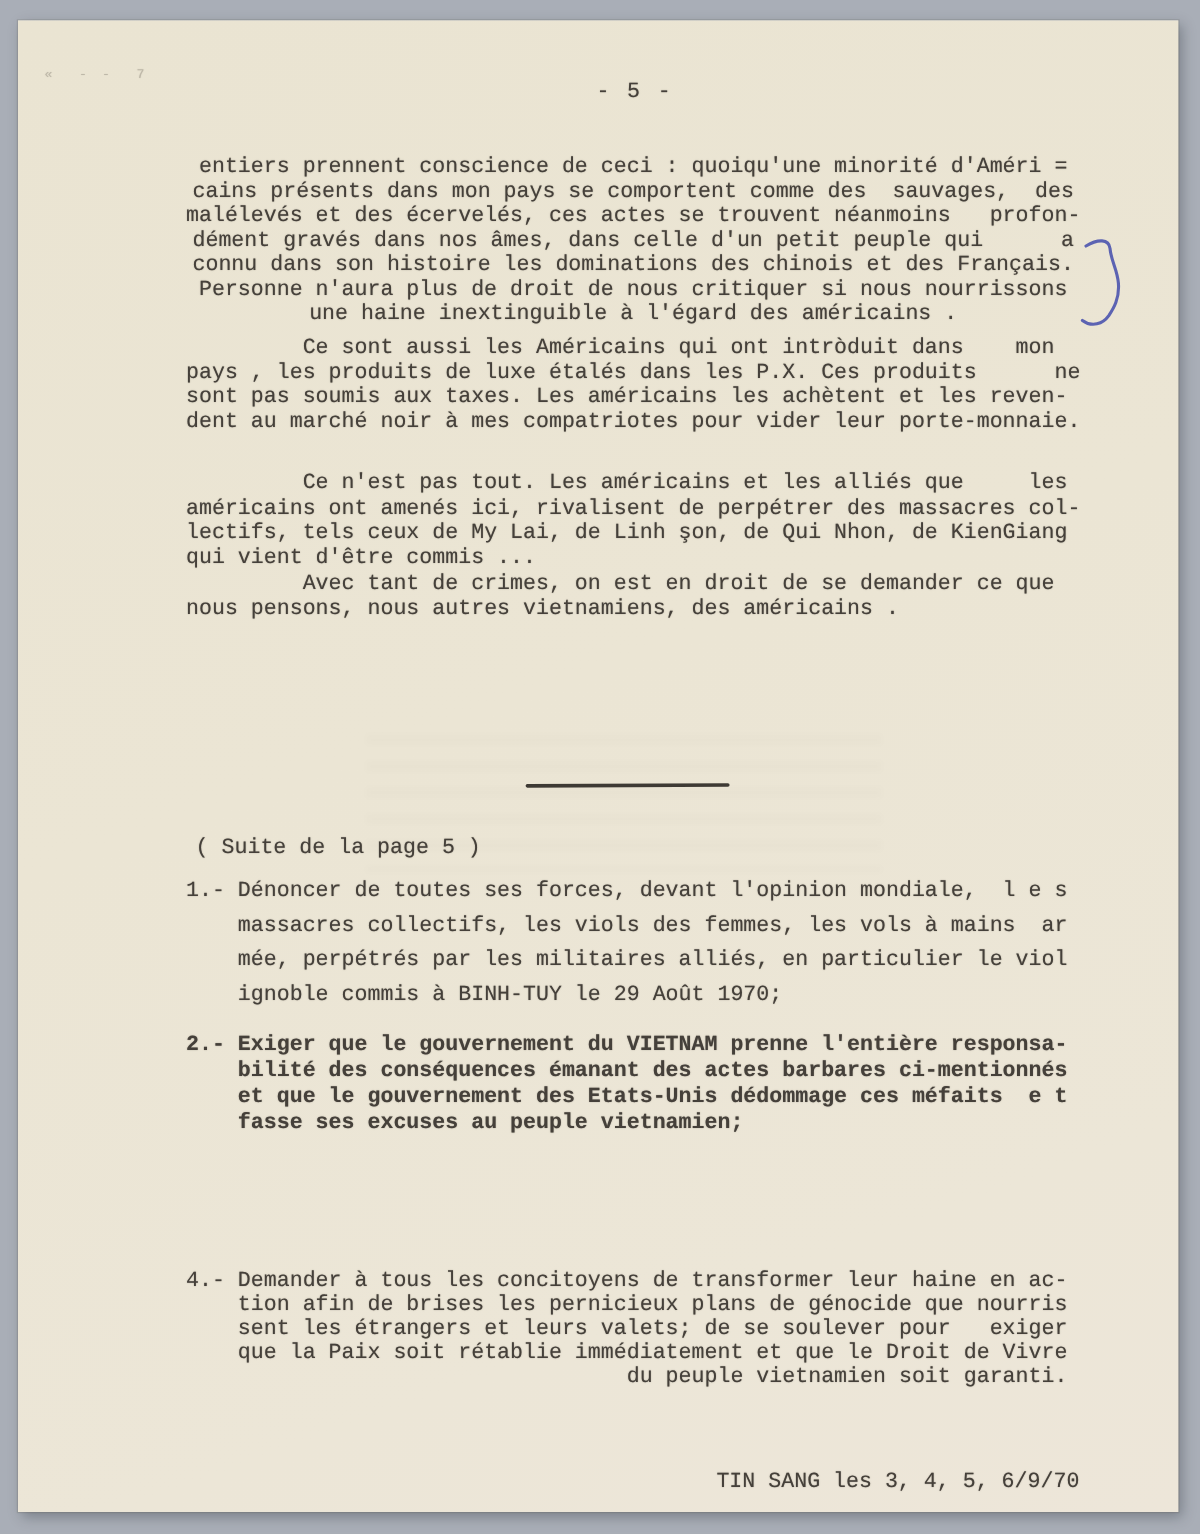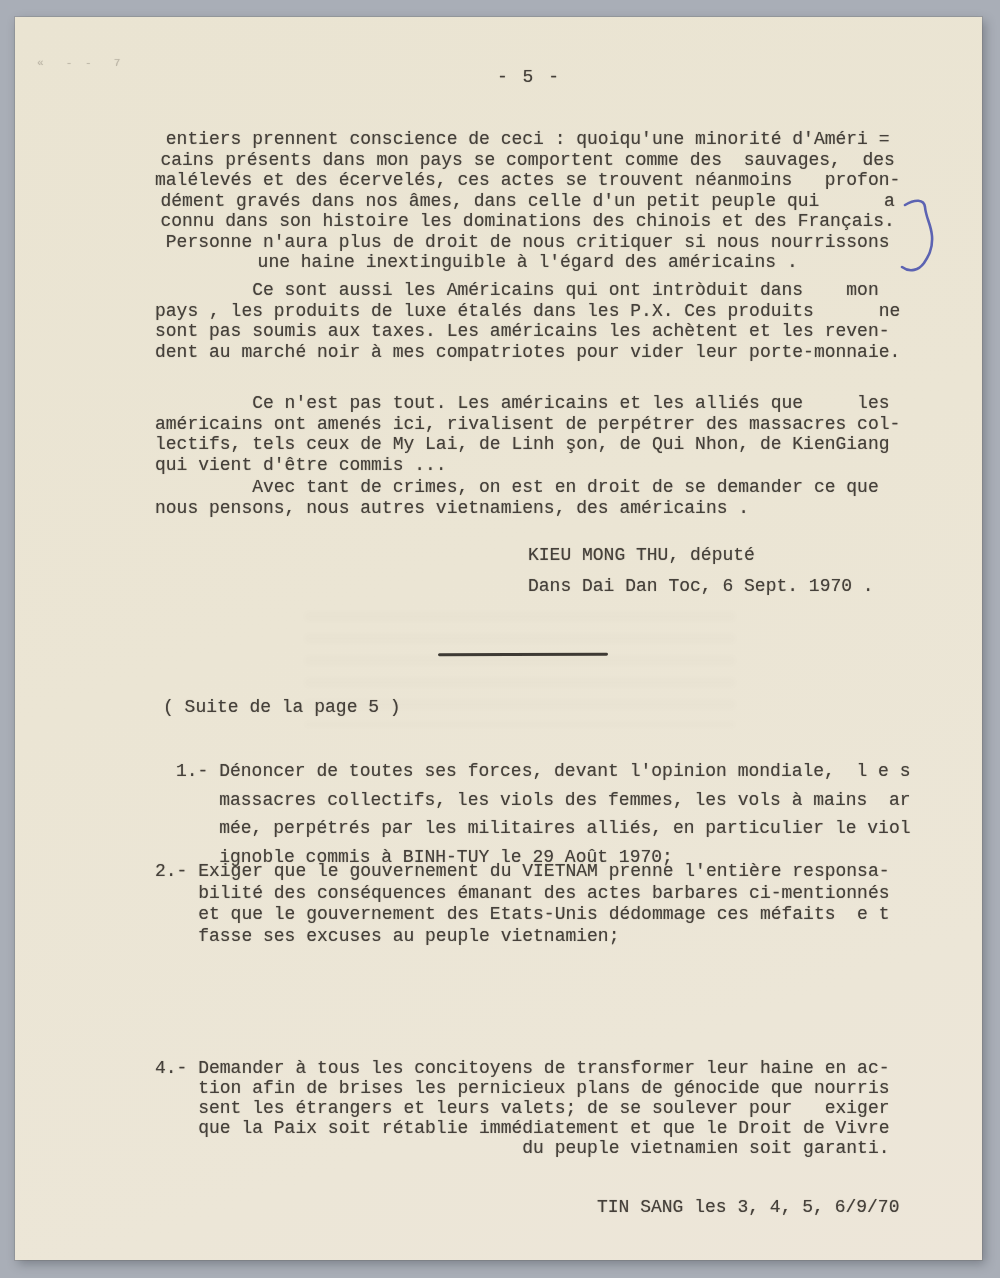--- a/index.html
+++ b/index.html
@@ -26,25 +26,25 @@
   .body-text{line-height:20.5px;left:140px;}
   .page-number{top:50px;left:482px;letter-spacing:2px;}
   .corner-marks{top:40px;left:22px;font-size:11px;opacity:.35;letter-spacing:3px;color:#6e675c;}
   .signature{top:523px;left:513px;line-height:31px;}
   .divider{
     position:absolute;top:636px;left:423px;width:170px;height:3px;
     background:#3e3a34;border-radius:2px;
     transform:rotate(-0.25deg);
   }
   .suite{top:680px;left:148px;}
-  .item-1{top:740px;line-height:28.5px;margin-left:21px;}
-  .item-2{top:844px;line-height:21.5px;}
+  .item-1{top:712px;line-height:28.5px;}
+  .item-2{top:844px;line-height:21.5px;font-weight:bold;}
   .item-3{top:942px;line-height:20.5px;}
   .item-4{top:1041px;line-height:20px;text-align:right;}
-  .source{top:1180px;left:582px;}
+  .source{top:1208px;left:582px;}
   .pen-bracket{position:absolute;top:179px;left:883px;width:48px;height:86px;}
   .showthrough{
     position:absolute;top:595px;left:290px;width:430px;height:115px;
     background:repeating-linear-gradient(180deg,rgba(110,100,90,.28) 0 9px,rgba(0,0,0,0) 9px 22px);
     opacity:.07;filter:blur(2px);
     pointer-events:none;
   }
   .p1{top:112px;text-align:center;}
   .p2{top:263px;}
   .p3{top:352px;margin-top:24px;}
@@ -73,22 +73,20 @@
 dent au marché noir à mes compatriotes pour vider leur porte-monnaie.</pre>
 
   <pre class="tw body-text p3">         Ce n'est pas tout. Les américains et les alliés que     les
 américains ont amenés ici, rivalisent de perpétrer des massacres col-
 lectifs, tels ceux de My Lai, de Linh şon, de Qui Nhon, de KienGiang
 qui vient d'être commis ...</pre>
 
   <pre class="tw body-text p4">         Avec tant de crimes, on est en droit de se demander ce que
 nous pensons, nous autres vietnamiens, des américains .</pre>
 
-  <pre class="tw signature">KIEU MONG THU, député
-Dans Dai Dan Toc, 6 Sept. 1970 .</pre>
 
   <div class="showthrough"></div>
 
   <div class="divider"></div>
 
   <pre class="tw suite">( Suite de la page 5 )</pre>
 
   <pre class="tw body-text item-1">1.- Dénoncer de toutes ses forces, devant l'opinion mondiale,  l e s
     massacres collectifs, les viols des femmes, les vols à mains  ar
     mée, perpétrés par les militaires alliés, en particulier le viol

